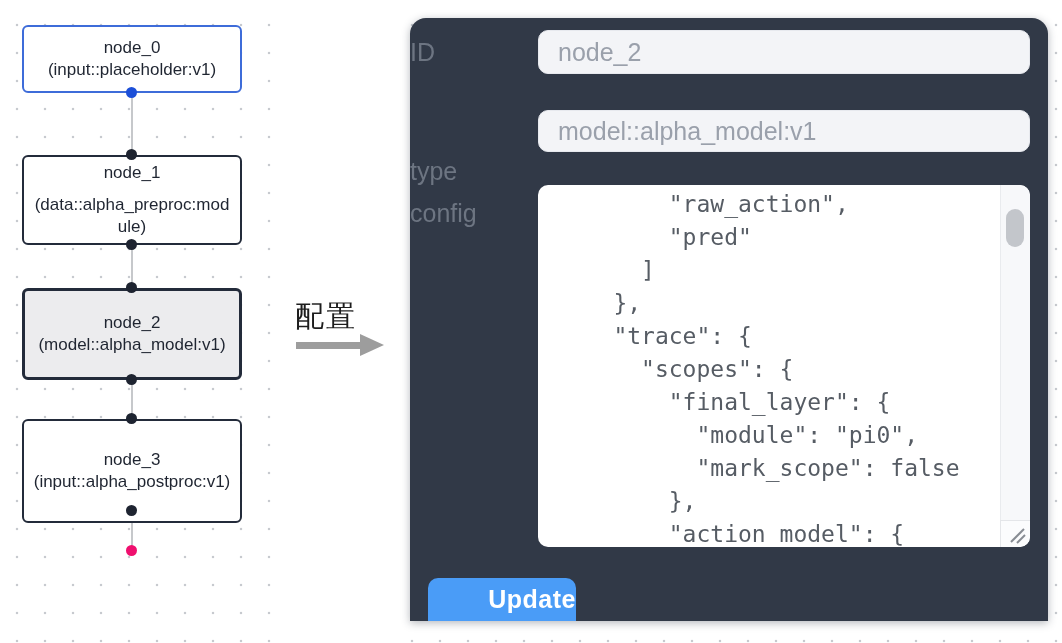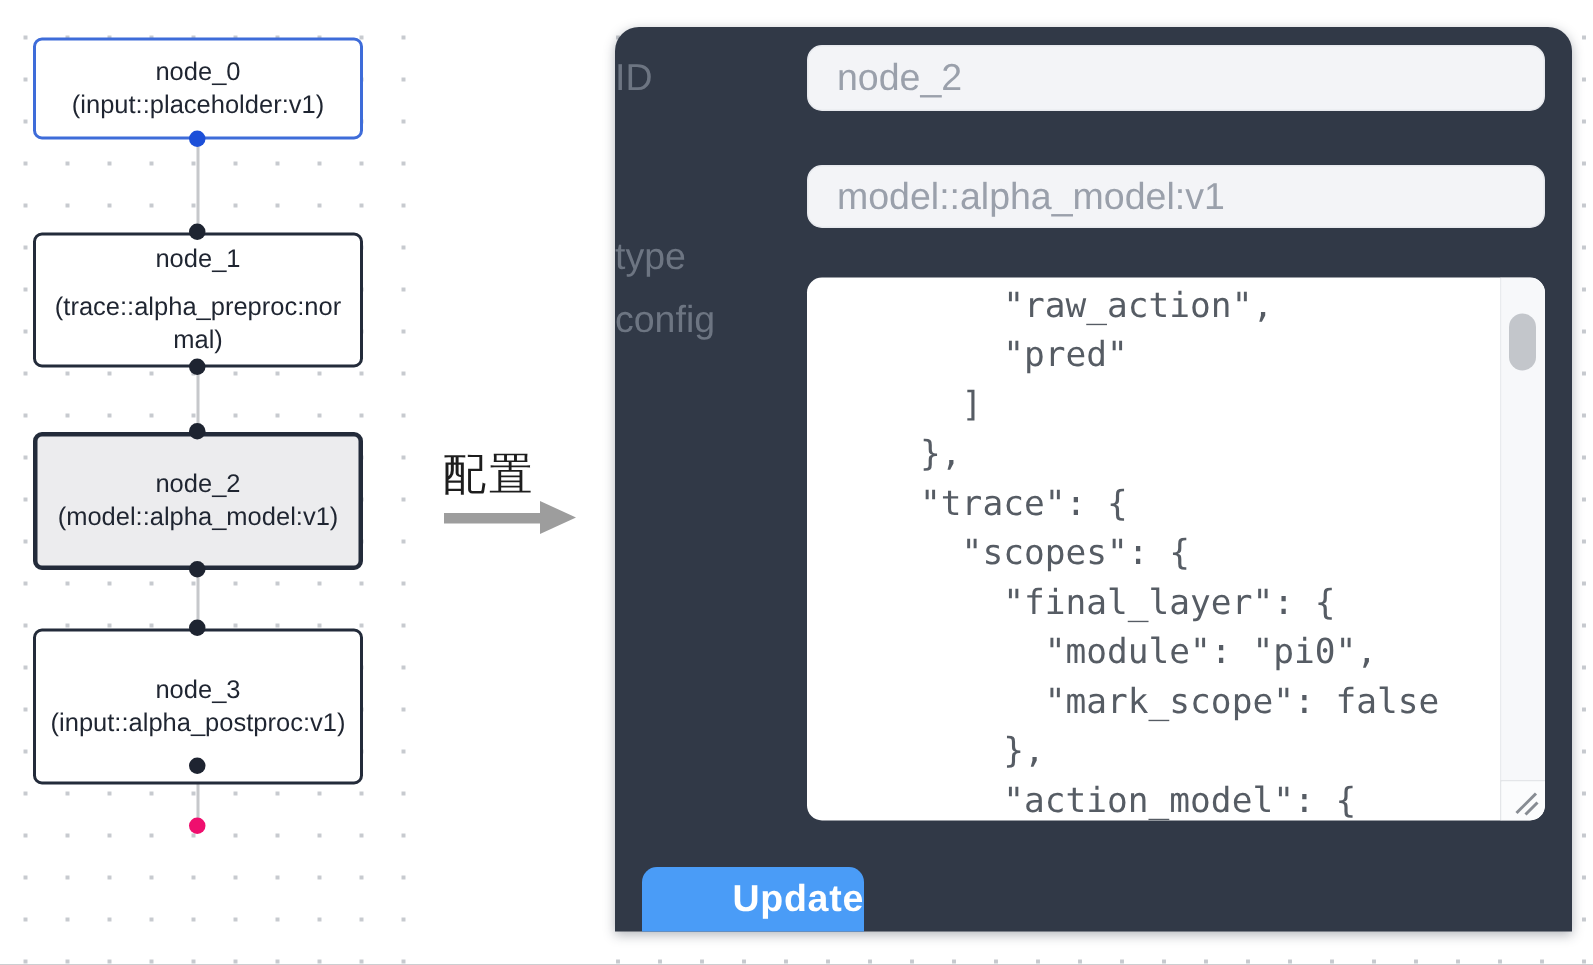--- a/index.html
+++ b/index.html
@@ -85,21 +85,21 @@
     <div class="edge" style="top:245px;height:43px;"></div>
     <div class="edge" style="top:380px;height:39px;"></div>
     <div class="edge" style="top:511px;height:40px;"></div>
 
     <div class="node node-blue" style="top:25px;height:68px;">
       <div class="nline">node_0</div>
       <div class="nline">(input::placeholder:v1)</div>
     </div>
     <div class="node" style="top:155px;height:90px;gap:10px;">
       <div class="nline">node_1</div>
-      <div class="nline">(trace::alpha_preproc:normal)</div>
+      <div class="nline">(data::alpha_preproc:module)</div>
     </div>
     <div class="node node-selected" style="top:288px;height:92px;">
       <div class="nline">node_2</div>
       <div class="nline">(model::alpha_model:v1)</div>
     </div>
     <div class="node" style="top:419px;height:104px;">
       <div class="nline">node_3</div>
       <div class="nline">(input::alpha_postproc:v1)</div>
     </div>
 

